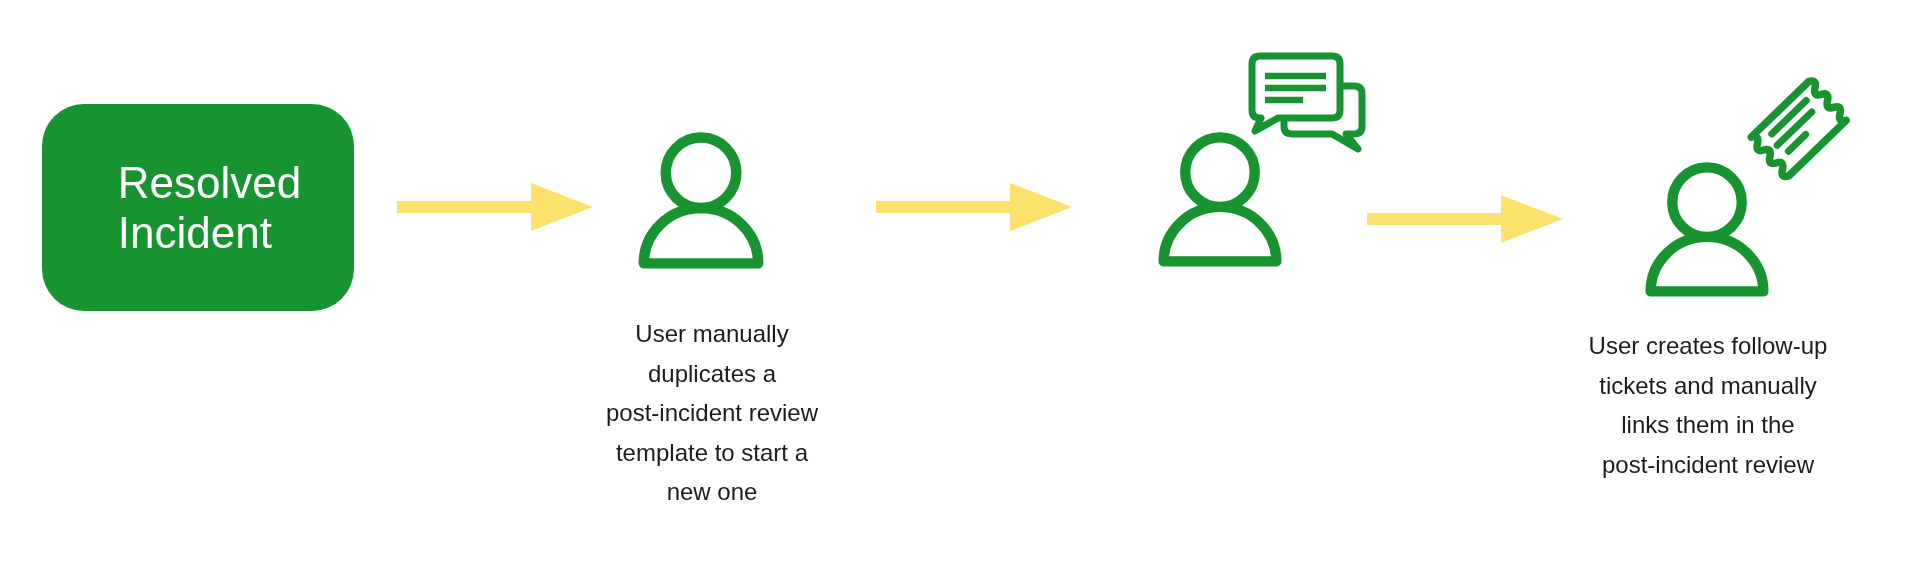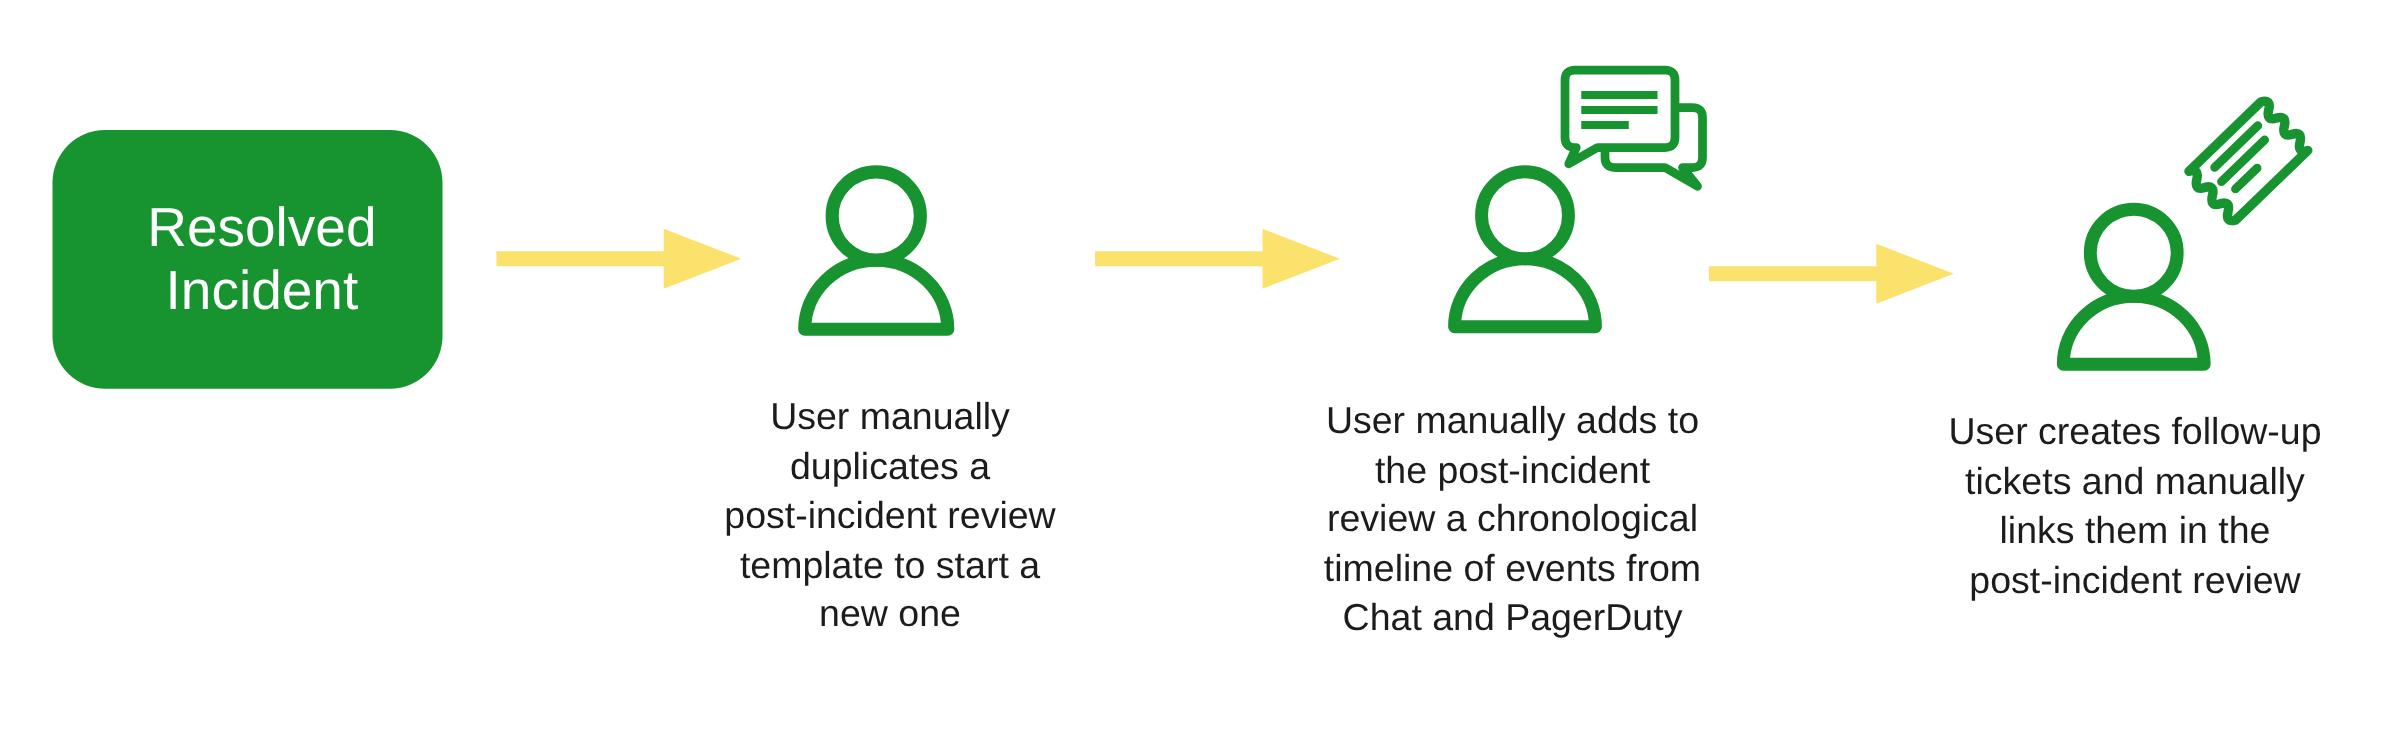--- a/index.html
+++ b/index.html
@@ -28,21 +28,21 @@
     background: var(--green);
     border-radius: 42px;
     display: flex;
     align-items: center;
     justify-content: center;
   }
   .start-node .node-label {
     color: var(--node-label);
     font-size: 44px;
     line-height: 50px;
-    text-align: center;
+    text-align: left;
     white-space: pre-line;
     font-weight: 400;
     margin-left: 23px;
   }
 
   .arrow { position: absolute; color: var(--yellow); }
   .arrow-1 { left: 397px; top: 183px; width: 196px; height: 48px; }
   .arrow-2 { left: 876px; top: 183px; width: 196px; height: 48px; }
   .arrow-3 { left: 1367px; top: 195px; width: 196px; height: 48px; }
 
@@ -50,21 +50,21 @@
   .person-1 { left: 638px;  top: 128px; width: 126px; height: 143px; }
   .person-2 { left: 1158px; top: 128px; width: 124px; height: 141px; }
   .person-3 { left: 1645px; top: 158px; width: 124px; height: 141px; }
   .chat-bubbles { left: 1246px; top: 52px; width: 122px; height: 104px; }
   .ticket { left: 1738px; top: 68px; width: 120px; height: 120px; }
 
   .caption {
     position: absolute;
     width: 400px;
     color: var(--text);
-    font-size: 30px;
+    font-size: 24px;
     line-height: 39.5px;
     text-align: center;
     white-space: pre-line;
   }
   .caption-1 { left: 512px;  top: 314px; }
   .caption-2 { left: 1010px; top: 317px; }
   .caption-3 { left: 1508px; top: 326px; }
 </style>
 </head>
 <body>
@@ -98,25 +98,20 @@
     <path d="M46 34 H108 Q116 34 116 42 V74 Q116 82 108 82 H100 L112 97 L86 82 H46 Q38 82 38 74 V42 Q38 34 46 34 Z" fill="none" stroke="currentColor" stroke-width="7" stroke-linejoin="round"></path>
     <path d="M14 4 H86 Q94 4 94 12 V58 Q94 66 86 66 H32 L9 79 L15 66 H14 Q6 66 6 58 V12 Q6 4 14 4 Z" fill="#FFFFFF" stroke="currentColor" stroke-width="7" stroke-linejoin="round"></path>
     <line x1="19" y1="24" x2="80" y2="24" stroke="currentColor" stroke-width="6.5"></line>
     <line x1="19" y1="36" x2="80" y2="36" stroke="currentColor" stroke-width="6.5"></line>
     <line x1="19" y1="48" x2="57" y2="48" stroke="currentColor" stroke-width="6.5"></line>
   </svg>
   <svg class="icon-green person-2" viewBox="0 0 132 150">
     <path d="M6 142 A 60 58 0 0 1 126 142 Z" fill="none" stroke="currentColor" stroke-width="11" stroke-linejoin="round"></path>
     <circle cx="66" cy="47" r="37" fill="#FFFFFF" stroke="currentColor" stroke-width="11"></circle>
   </svg>
-  <div class="caption caption-2">User manually adds to
-the post-incident
-review a chronological
-timeline of events from
-Chat and PagerDuty</div>
 
   <svg class="arrow arrow-3" viewBox="0 0 196 48">
     <path d="M0 18 H134 V0 L196 24 L134 48 V30 H0 Z" fill="currentColor"></path>
   </svg>
 
   <svg class="icon-green ticket" viewBox="0 0 120 120">
     <g transform="rotate(-44 60 60)">
       <path d="M20 34 L100 34
                q8 4 0 9 q-8 5 0 9 q8 4 0 9 q-8 5 0 9 q8 4 0 9 q-8 5 0 9
                L20 88

